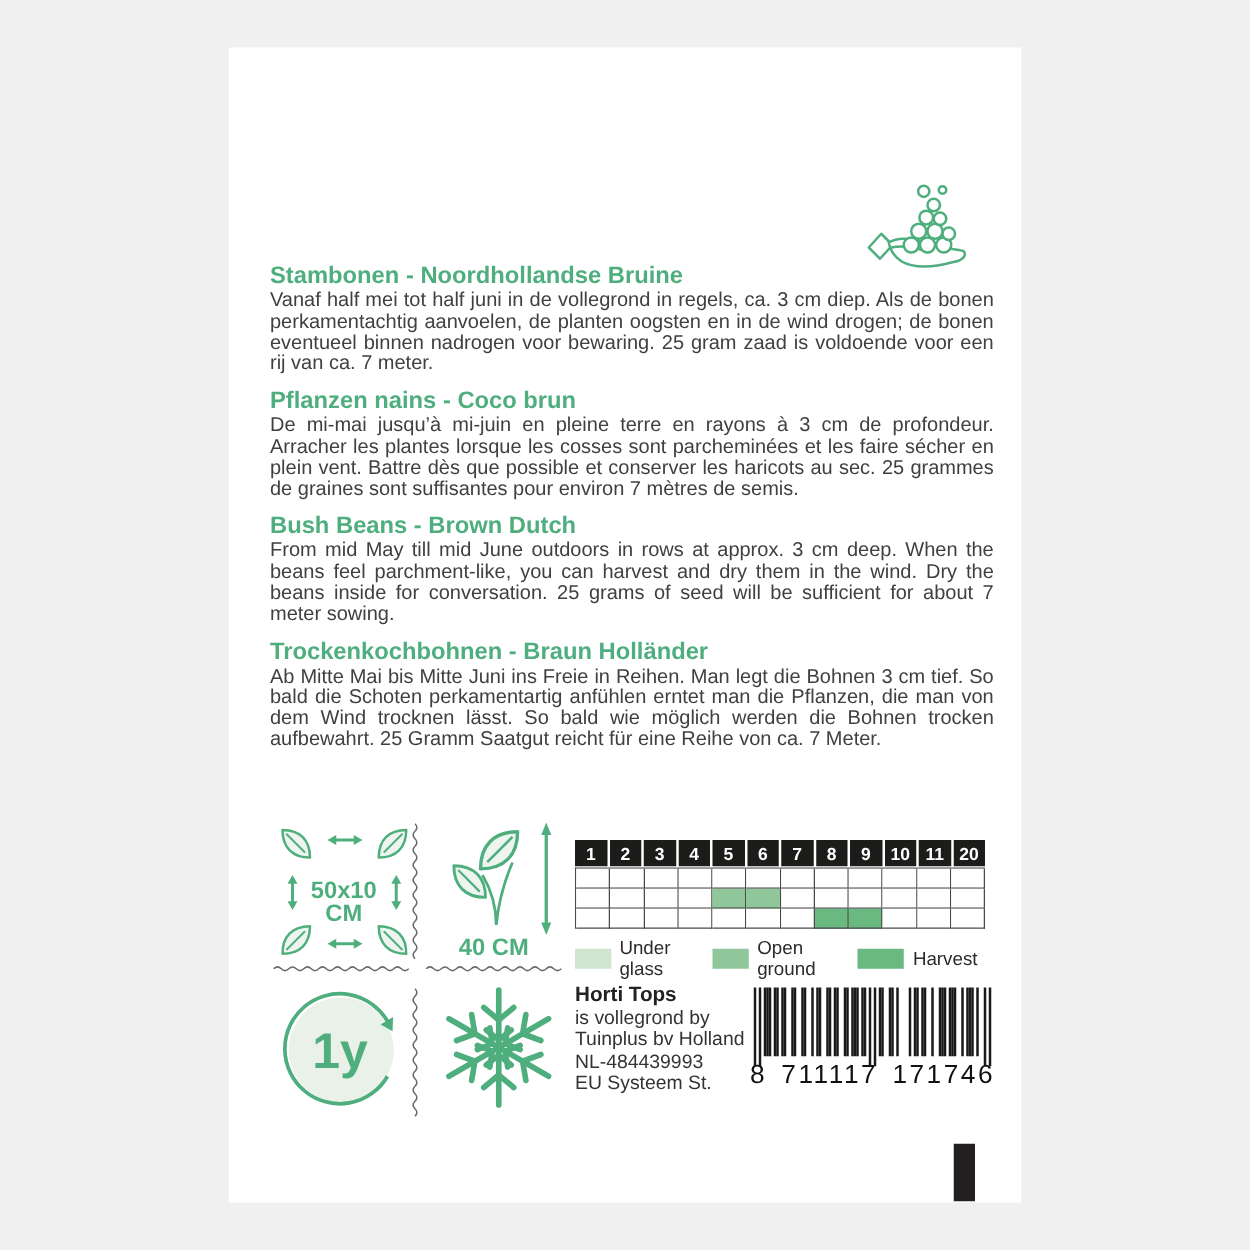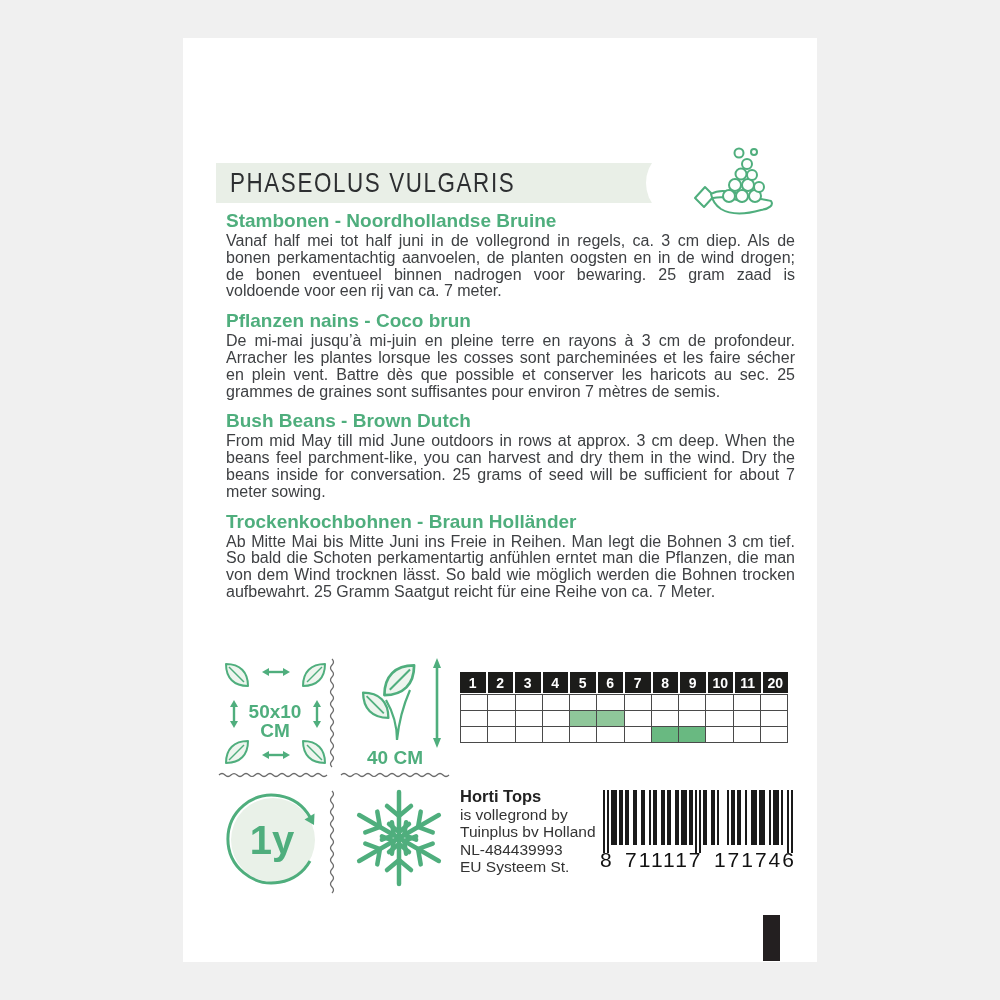--- a/index.html
+++ b/index.html
@@ -23,21 +23,21 @@
     width:74px;height:74px;border-radius:50%;background:#ffffff;
   }
   .title{
     position:absolute;left:14px;top:0;height:40px;line-height:40px;
     font-size:28px;color:#2d2f31;letter-spacing:2px;font-weight:400;
     transform:scaleX(0.80);transform-origin:left center;white-space:nowrap;
   }
   .hand-icon{position:absolute;left:506px;top:108px;}
   
   .sections{position:absolute;left:33px;top:172px;width:579px;}
-  .sec{margin-bottom:10px;margin-left:10px;}
+  .sec{margin-bottom:10px;}
   .sec-head{
     margin:0 0 2px 0;font-size:19px;line-height:21px;font-weight:bold;color:#4fae7d;
   }
   .sec-body{
     margin:0;font-size:16px;line-height:16.8px;color:#3e4043;text-align:justify;
   }
   
   .gi{position:absolute;}
   svg text{font-family:"Liberation Sans", sans-serif;}
   .wave{position:absolute;}
@@ -89,24 +89,20 @@
     <g id="arrV" fill="#4fae7d">
       <path d="M5 5 V23" stroke="#4fae7d" stroke-width="2.4"></path>
       <path d="M1 7 L5 0 L9 7 Z"></path>
       <path d="M1 21 L5 28 L9 21 Z"></path>
     </g>
   </defs>
 </svg>
 
 <div class="card">
 
-  <div class="banner">
-    <div class="notch"></div>
-    <div class="title">PHASEOLUS VULGARIS</div>
-  </div>
 
   <svg class="hand-icon" width="88" height="80" viewBox="0 0 88 80">
     <g stroke="#4fae7d" stroke-width="2" fill="#ffffff" stroke-linejoin="round">
       <path d="M6 52 L16 41 L25 50 L15 61 Z"></path>
       <path d="M22 48 C32 42 44 46 56 50 C66 53 76 53 82 55 C85 59 80 63 72 64 C58 68 42 69 32 63 C26 59 23 53 22 48 Z"></path>
       <path d="M24 52 C34 50 44 52 54 56" fill="none"></path>
       <circle cx="40" cy="50" r="6" fill="#fdfefd"></circle>
         <circle cx="53" cy="50" r="6" fill="#fdfefd"></circle>
         <circle cx="66" cy="50" r="6" fill="#fdfefd"></circle>
       <circle cx="46" cy="39" r="6" fill="#fdfefd"></circle>
@@ -257,20 +253,34 @@
         <div class="mc"></div>
         <div class="mc"></div>
         <div class="mc"></div>
         <div class="mc" style="background: rgb(105, 185, 129);"></div>
         <div class="mc" style="background: rgb(105, 185, 129);"></div>
         <div class="mc"></div>
         <div class="mc"></div>
         <div class="mc"></div>
       </div>
   </div>
+  <div class="legend">
+      <div class="lg-item">
+        <span class="sw" style="background: rgb(207, 229, 208);"></span>
+        <span>Under glass</span>
+      </div>
+      <div class="lg-item">
+        <span class="sw" style="background: rgb(143, 199, 154);"></span>
+        <span>Open ground</span>
+      </div>
+      <div class="lg-item">
+        <span class="sw" style="background: rgb(105, 185, 129);"></span>
+        <span>Harvest</span>
+      </div>
+    </div>
 
   <div class="dist">
     <div class="nm">Horti Tops</div>
     <div>
         <div>is vollegrond by</div>
         <div>Tuinplus bv Holland</div>
         <div>NL-484439993</div>
         <div>EU Systeem St.</div>
       </div>
   </div>

